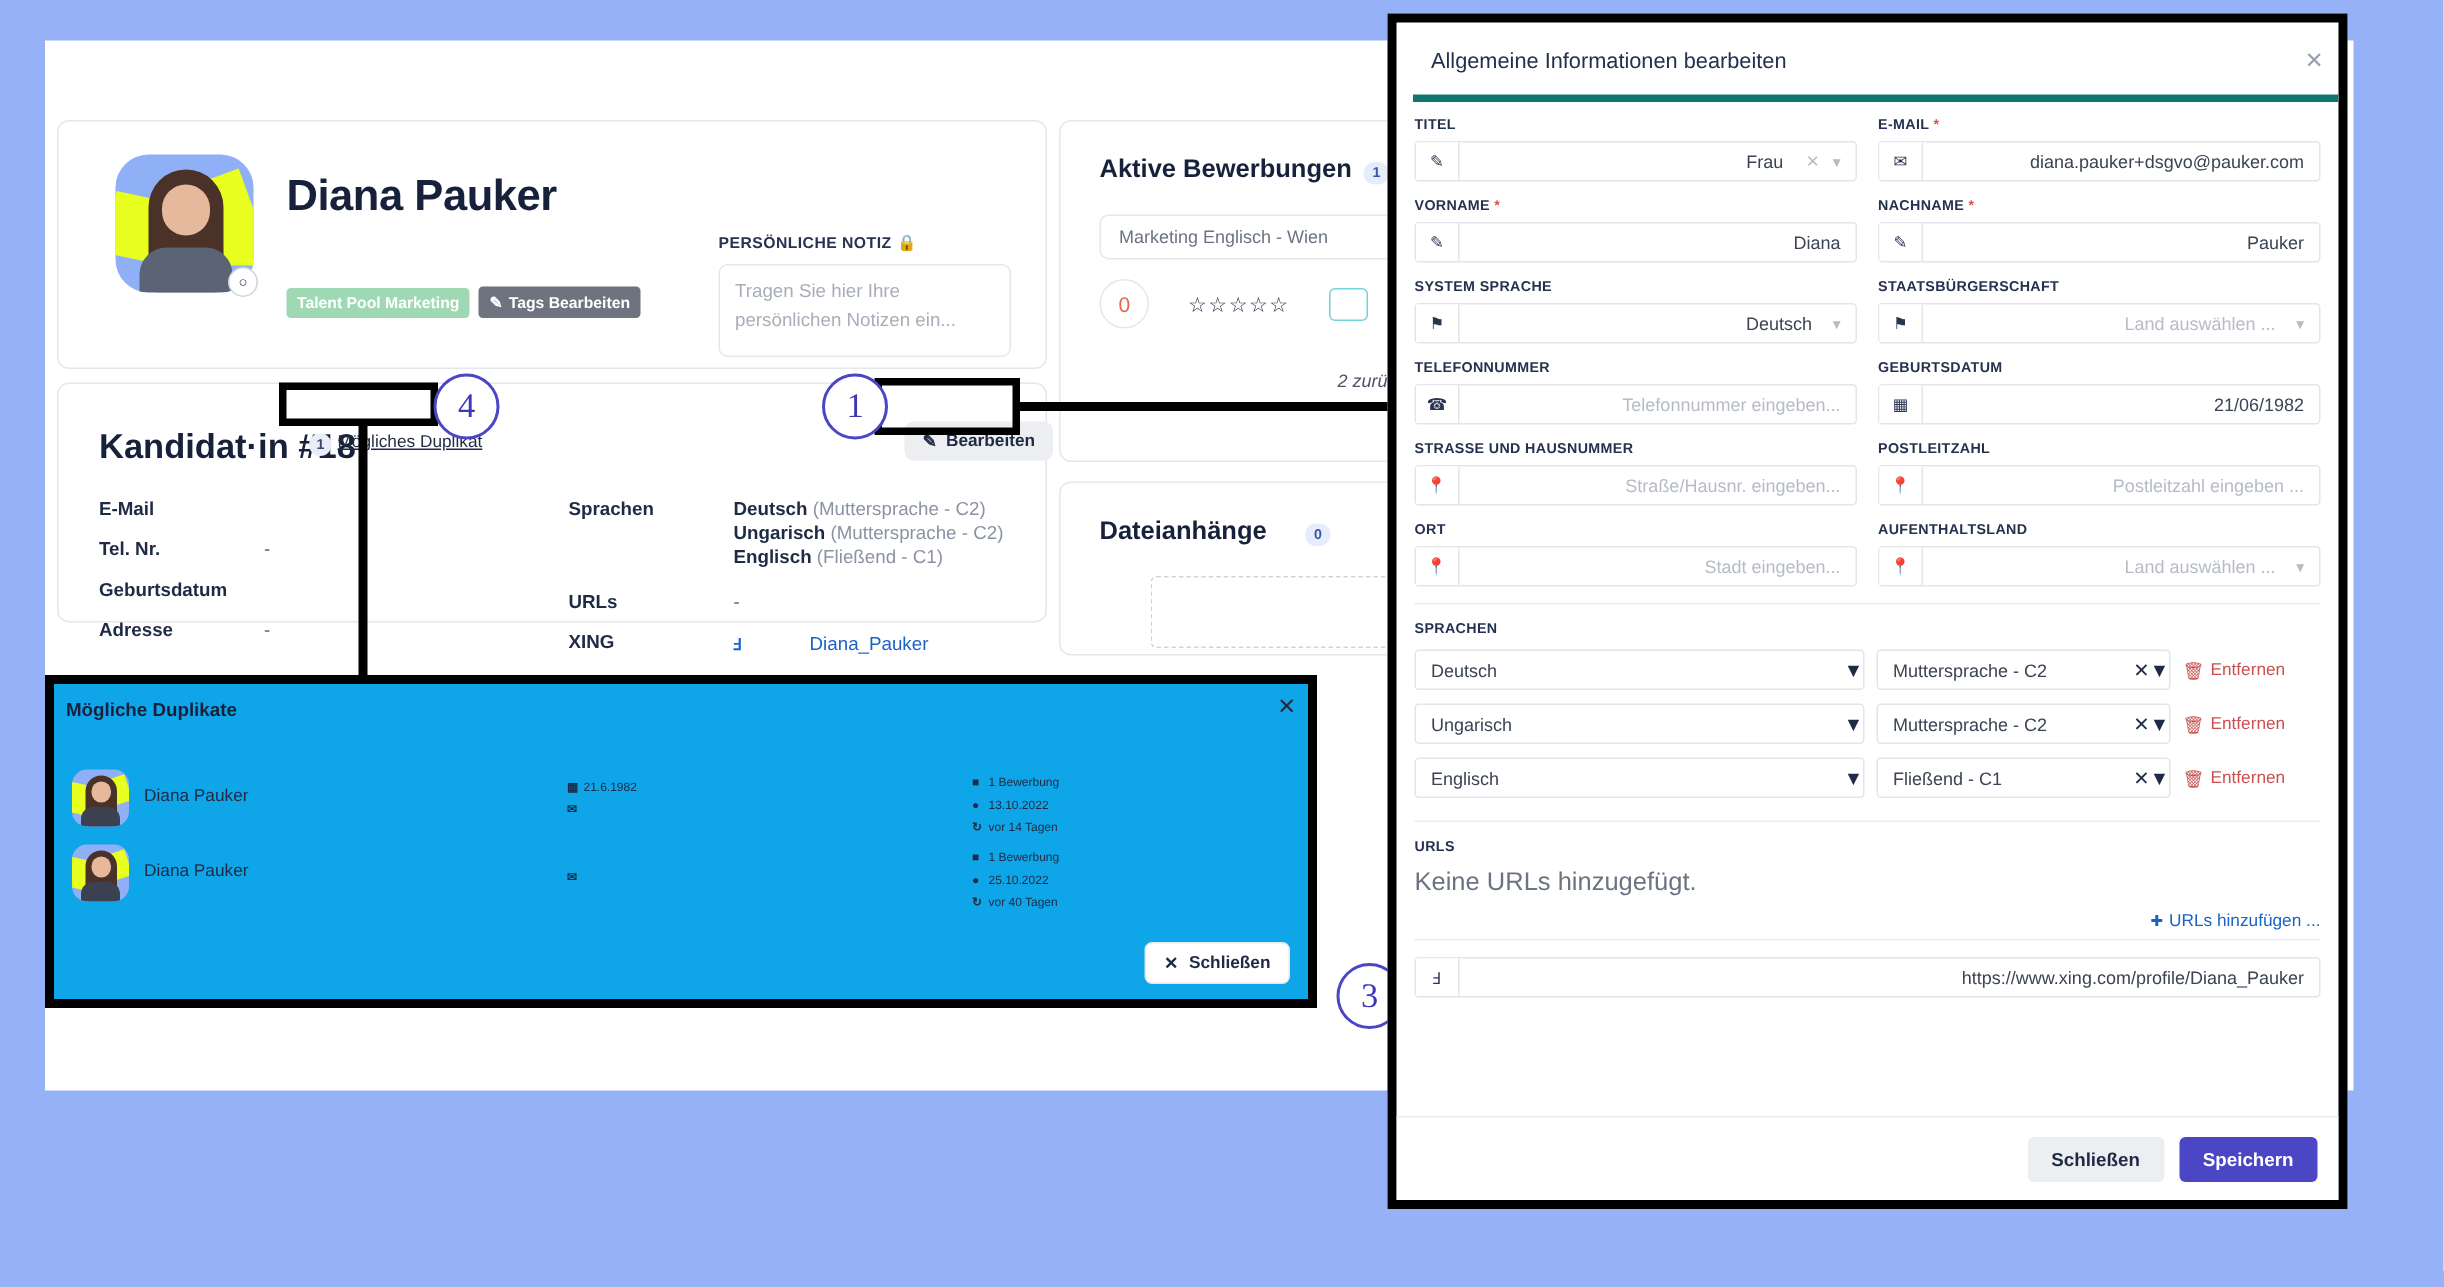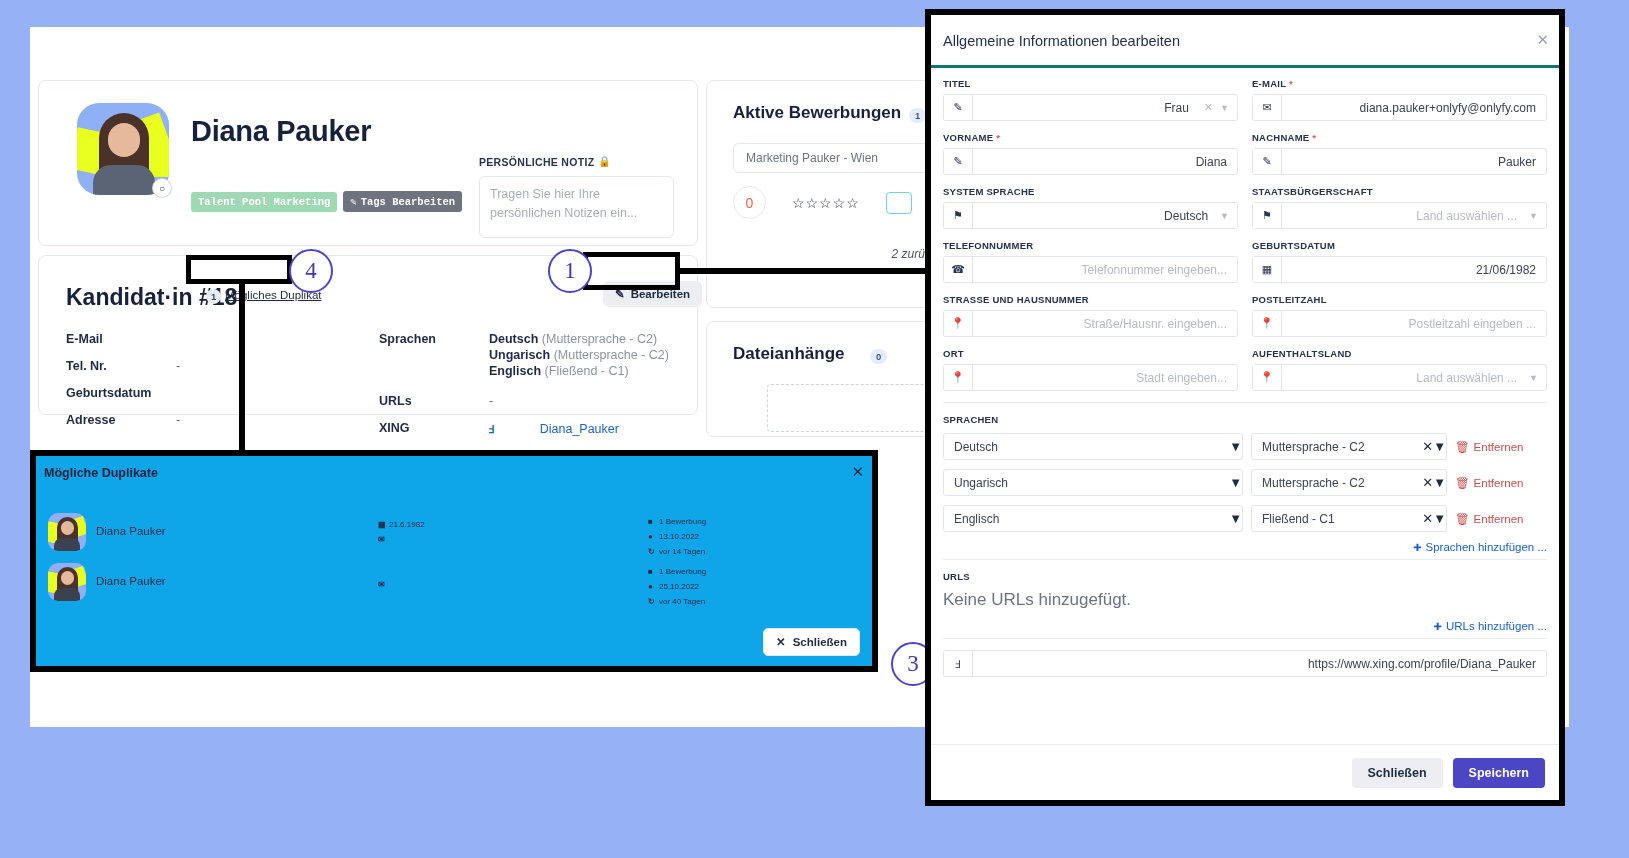--- a/index.html
+++ b/index.html
@@ -47,21 +47,21 @@
   .avatar-badge {
     position:absolute; right:-2px; bottom:-2px; width:18px; height:18px; border-radius:50%;
     background:#fff; border:2px solid #fff; color:#394867; font-size:10px;
     display:flex; align-items:center; justify-content:center;
     box-shadow:0 0 0 1px #cfd5e0;
   }
   .cand-name {
     position:absolute; left:152px; top:34px;
     font-size:29px; font-weight:bold; color:#17213c; letter-spacing:-0.3px;
   }
-  .tagrow { position:absolute; left:152px; top:110px; display:flex; gap:6px; align-items:flex-end;font-family:Liberation Mono, monospace; }
+  .tagrow { position:absolute; left:152px; top:110px; display:flex; gap:6px; align-items:flex-end; }
   .tag-pool {
     background:#9fd9b4; color:#fff; font-size:10.5px; font-weight:bold;
     padding:4px 7px; border-radius:3px;
   }
   .tag-edit {
     background:#6e7380; color:#fff; font-size:10.5px; font-weight:bold;
     padding:4px 7px; border-radius:3px; display:flex; gap:4px; align-items:center;
   }
   .note-label {
     position:absolute; left:440px; top:74px;
@@ -168,21 +168,21 @@
     background:#fff; border:1px solid #e4e7ec; border-radius:5px;
     padding:6px 12px; font-size:11.5px; font-weight:bold; color:#1f2a44;
     display:flex; align-items:center; gap:7px; font-family:"Liberation Sans", sans-serif; cursor:pointer;
   }
 
   
   #edit-modal {
     position:absolute; left:925px; top:9px; width:640px; height:797px;
     background:#fff; border:6px solid #000; z-index:80; overflow:hidden;
   }
-  .m-head { position:relative; height:53px; border-bottom:3px solid #0f766e; }
+  .m-head { position:relative; height:53px; border-bottom:5px solid #0f766e;margin-left:11px; }
   .m-title { position:absolute; left:12px; top:18px; font-size:14.5px; color:#23304e; }
   .m-x { position:absolute; right:10px; top:16px; font-size:15px; color:#9aa1ae; cursor:pointer; }
   .m-body { padding:10px 12px 0 12px; }
   .grid2 { display:grid; grid-template-columns:1fr 1fr; column-gap:14px; }
   .fld { margin-bottom:11px; }
   .lbl { font-size:9.5px; font-weight:bold; letter-spacing:0.25px; color:#25314e; margin-bottom:5px; }
   .req { color:#d9534f; }
   .inp {
     display:flex; align-items:center; height:27px;
     border:1px solid #e2e5ea; border-radius:3px; background:#fff;
@@ -321,21 +321,21 @@
           <span style="color:#1a62c9; font-weight:bold; font-size:11px;">Ⅎ</span>
           <a class="xing-link" href="#">Diana_Pauker</a>
         </span>
       </div>
     </div>
   </div>
 
   <div class="card" id="appl-card">
     <div class="card-h">Aktive Bewerbungen</div>
     <div class="card-badge" style="left:202px;">1</div>
-    <div class="job-pill">Marketing Pauker - Wien</div>
+    <div class="job-pill">Marketing Englisch - Wien</div>
     <div class="rating-row">
       <div class="score-circle">0</div>
       <div class="stars">☆☆☆☆☆</div>
       <div class="teal-pill"></div>
     </div>
     <div class="withdrawn">2 zurückgezogen</div>
   </div>
 
   <div class="card" id="attach-card">
     <div class="card-h">Dateianhänge</div>
@@ -419,21 +419,21 @@
           <span class="val">Frau</span>
           <span class="clr">✕</span>
           <span class="car">▼</span>
         </div>
       </div>
 
       <div class="fld">
         <div class="lbl"><span>E-MAIL</span> <span class="req">*</span></div>
         <div class="inp">
           <span class="pre">✉</span>
-          <span class="val">diana.pauker+onlyfy@onlyfy.com</span>
+          <span class="val">diana.pauker+dsgvo@pauker.com</span>
         </div>
       </div>
 
       <div class="fld">
         <div class="lbl"><span>VORNAME</span> <span class="req">*</span></div>
         <div class="inp">
           <span class="pre">✎</span>
           <span class="val">Diana</span>
         </div>
       </div>
@@ -558,23 +558,20 @@
           <span class="v">Fließend - C1</span>
           <span class="clr">✕</span>
           <span class="car">▼</span>
         </div>
         <div class="rm">
           <span>🗑</span>
           <span>Entfernen</span>
         </div>
       </div>
 
-      <div class="addlink">
-        <span class="plus">✚</span><span>Sprachen hinzufügen ...</span>
-      </div>
     </div>
 
     <div class="sect">
       <div class="sect-lbl">URLS</div>
       <div class="muted">Keine URLs hinzugefügt.</div>
       <div class="addlink">
         <span class="plus">✚</span><span>URLs hinzufügen ...</span>
       </div>
     </div>
 

